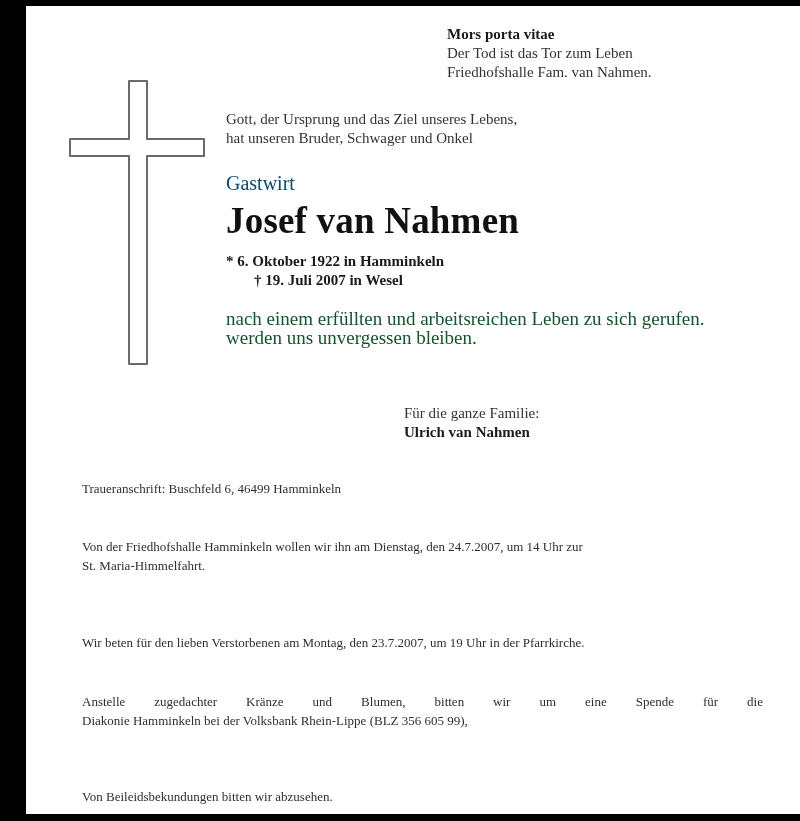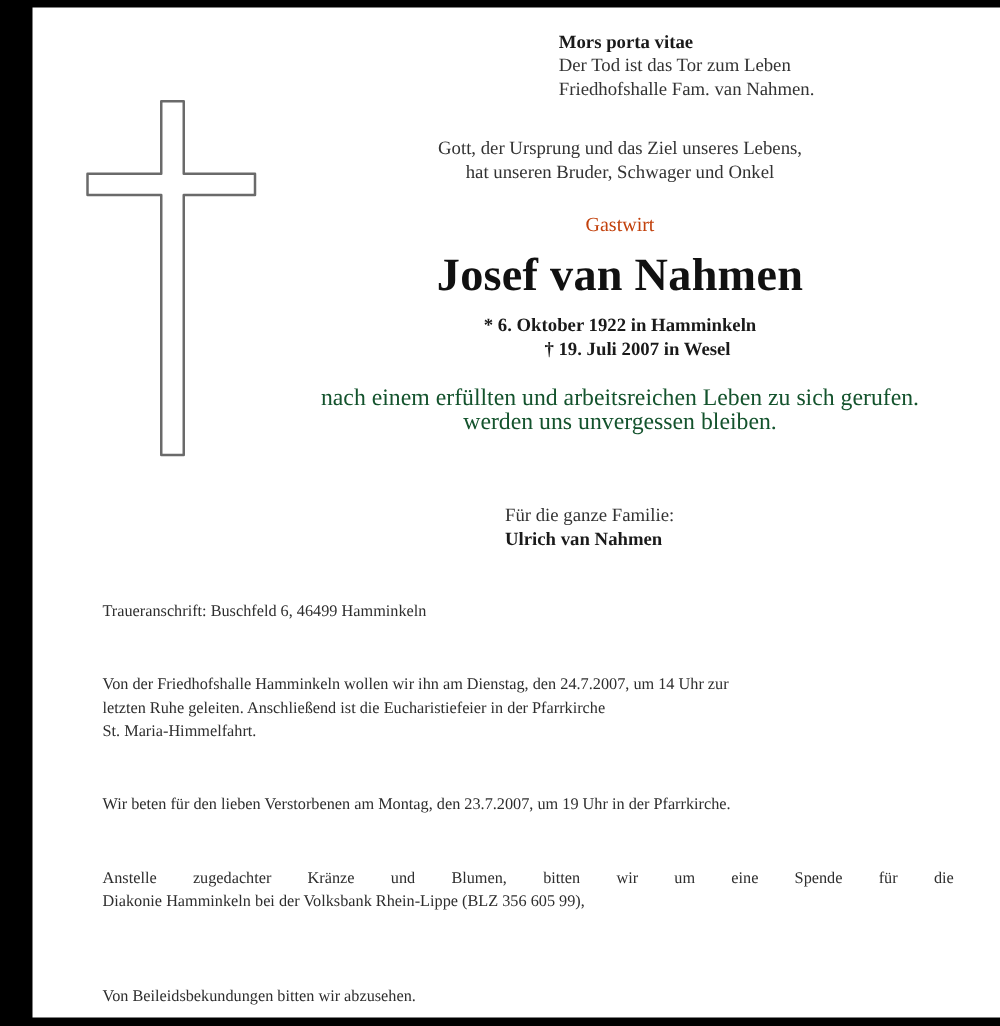--- a/index.html
+++ b/index.html
@@ -7,23 +7,23 @@
   .page {
     position: absolute; left: 6px; top: 6px; width: 787px; height: 808px;
     background: #ffffff;
     font-family: "Liberation Serif", "DejaVu Serif", serif;
     color: #2a2a2a;
     margin-left: 20px;
   }
   .motto { position: absolute; left: 421px; top: 19px; font-size: 15px; line-height: 19px; color: #333; }
   .motto .bold { font-weight: bold; color: #1a1a1a; }
   .cross { position: absolute; left: 0; top: 0; }
-  .center { position: absolute; left: 200px; width: 540px; text-align: center; }
+  .center { position: absolute; left: 200px; width: 540px; }
   .intro { top: 104px; font-size: 15px; line-height: 19px; color: #333; }
-  .occupation { top: 166px; font-size: 16px; color: #c2410c; }
+  .occupation { top: 166px; font-size: 20px; color: #0c4a6e; }
   .name { top: 193px; font-size: 37px; font-weight: bold; color: #111; letter-spacing: 0.2px; }
   .dates { top: 246px; font-size: 15px; line-height: 19px; font-weight: bold; color: #1a1a1a; }
   .dates .death { padding-left: 28px; }
   .body-text { top: 303px; font-size: 19px; line-height: 19px; color: #14532d; }
   .family { position: absolute; left: 378px; top: 398px; font-size: 15px; line-height: 19px; color: #333; }
   .family .bold { font-weight: bold; color: #1a1a1a; }
   .para { position: absolute; left: 56px; width: 681px; font-size: 13px; line-height: 19px; color: #2e2e2e; }
   .p-address { top: 473px; }
   .p-funeral { top: 531px; }
   .p-prayer { top: 627px; }
@@ -67,21 +67,20 @@
 
   <div class="family">
     <div>Für die ganze Familie:</div>
     <div class="bold">Ulrich van Nahmen</div>
   </div>
 
   <div class="para p-address">Traueranschrift: Buschfeld 6, 46499 Hamminkeln</div>
 
   <div class="para p-funeral">
     <div>Von der Friedhofshalle Hamminkeln wollen wir ihn am Dienstag, den 24.7.2007, um 14 Uhr zur</div>
-    <div>letzten Ruhe geleiten. Anschließend ist die Eucharistiefeier in der Pfarrkirche</div>
     <div>St. Maria-Himmelfahrt.</div>
   </div>
 
   <div class="para p-prayer">Wir beten für den lieben Verstorbenen am Montag, den 23.7.2007, um 19 Uhr in der Pfarrkirche.</div>
 
   <div class="para p-donation">
     <div class="justify">Anstelle zugedachter Kränze und Blumen, bitten wir um eine Spende für die</div>
     <div>Diakonie Hamminkeln bei der Volksbank Rhein-Lippe (BLZ 356 605 99),</div>
   </div>
 

